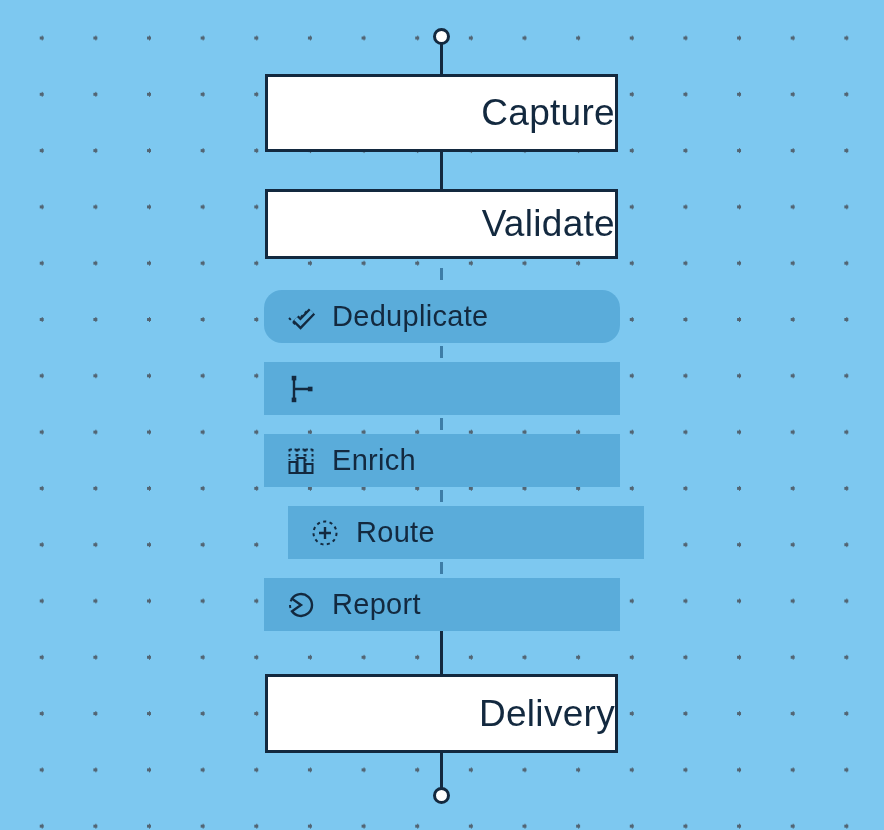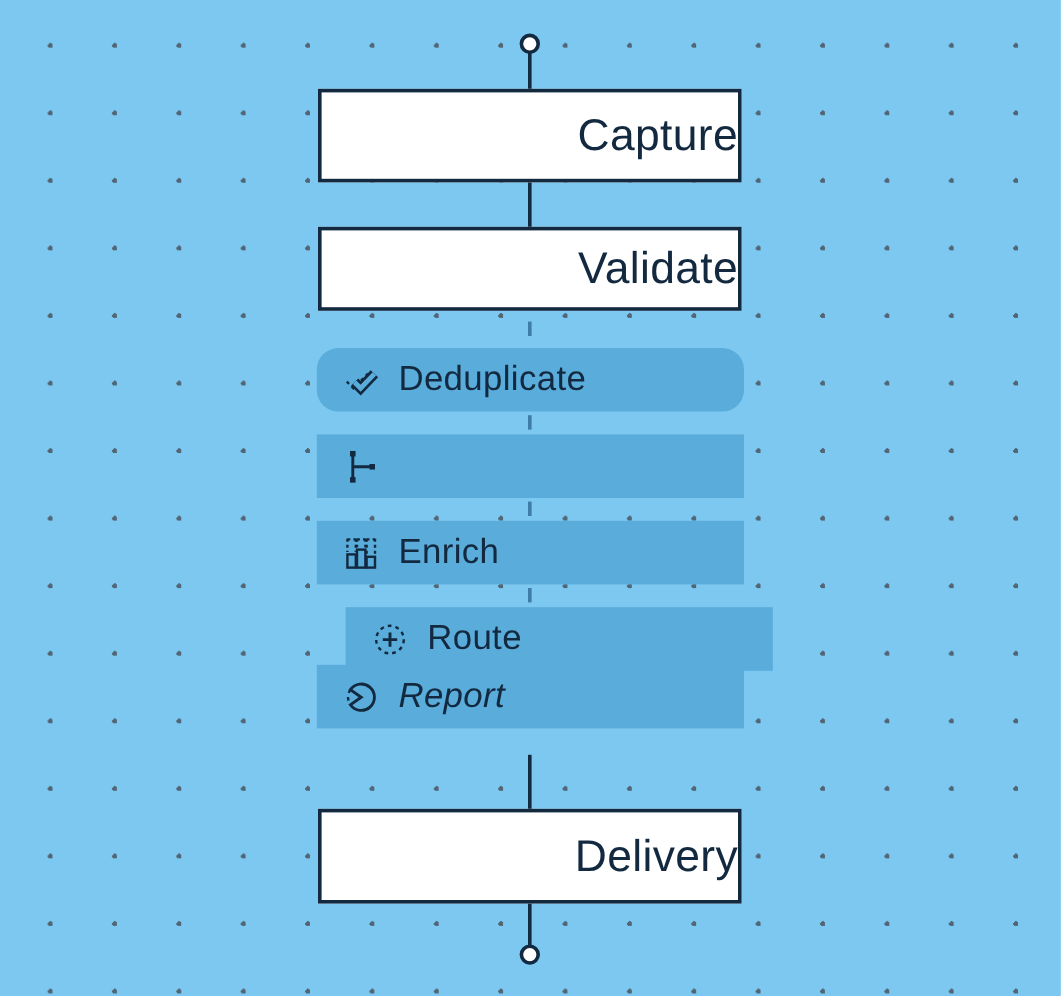--- a/index.html
+++ b/index.html
@@ -115,21 +115,21 @@
   <div class="step-box" style="top:506px;margin-left:24px;">
     <span class="step-icon">
       <svg viewBox="0 0 32 32">
         <circle cx="16" cy="16" r="11.5" fill="none" stroke="#13293f" stroke-width="2" stroke-dasharray="3.1 3.4"></circle>
         <path d="M16 10 V22 M10 16 H22" fill="none" stroke="#13293f" stroke-width="2.4"></path>
       </svg>
     </span>
     <span>Route</span>
   </div>
 
-  <div class="step-box" style="top:554px;font-style:italic;">
+  <div class="step-box" style="top:578px;">
     <span class="step-icon">
       <svg viewBox="0 0 32 32">
         <path d="M7 9.7 A 11 11 0 1 1 7 22.3 L 16 16 Z" fill="none" stroke="#13293f" stroke-width="2.4" stroke-linejoin="miter"></path>
         <path d="M7 9.7 A 11 11 0 0 0 7 22.3" fill="none" stroke="#13293f" stroke-width="2" stroke-dasharray="3 3.6"></path>
       </svg>
     </span>
     <span>Report</span>
   </div>
 
 </div>

